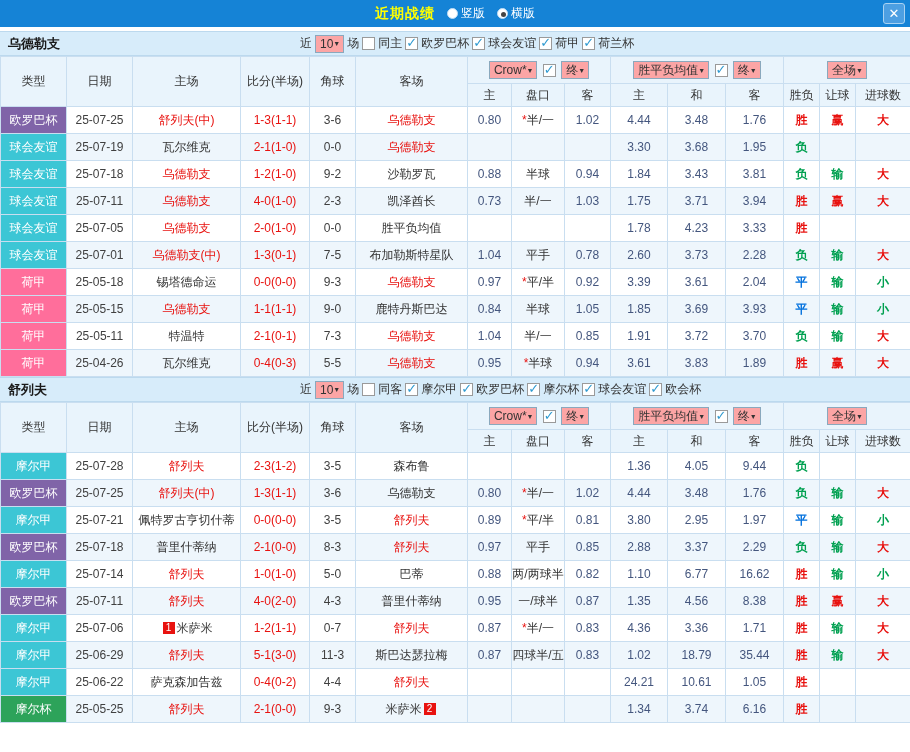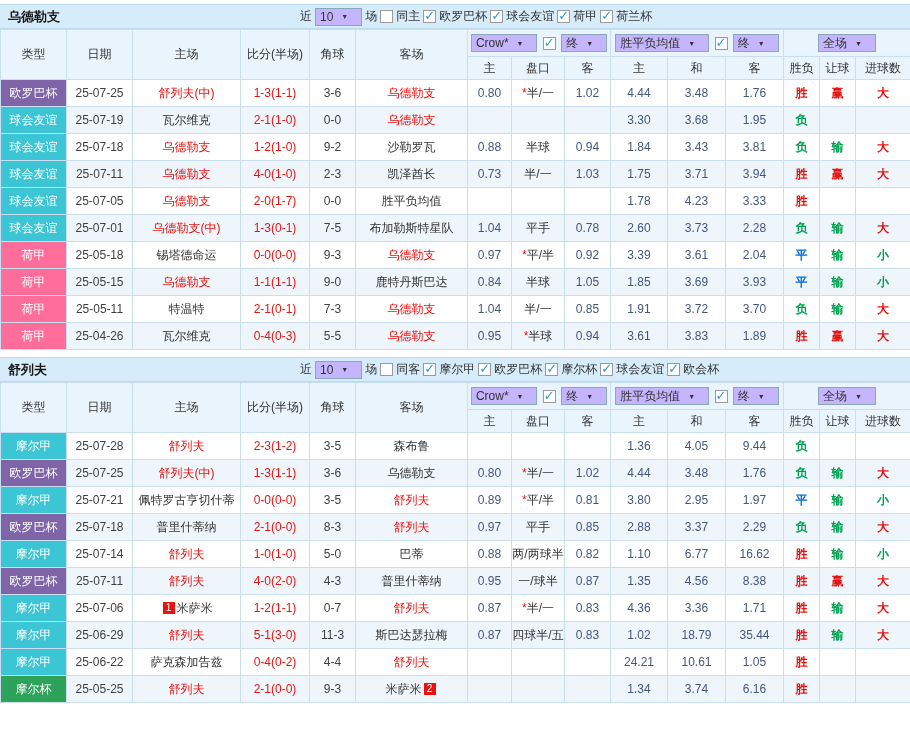--- a/index.html
+++ b/index.html
@@ -12,27 +12,27 @@
   
   .topbar { height: 27px; background: #1583d6; display: flex; align-items: center; justify-content: center; position: relative; }
   .topbar-title { color: #ffff00; font-weight: bold; font-size: 14px; letter-spacing: 1px; }
   .radio-opt { display: inline-flex; align-items: center; gap: 3px; color: #fff; margin-left: 12px; cursor: pointer; }
   .radio { width: 11px; height: 11px; border-radius: 50%; background: #fff; border: 1px solid #bcdcf5; position: relative; display: inline-block; }
   .radio.selected::after { content: ""; position: absolute; left: 3px; top: 3px; width: 5px; height: 5px; background: #444; border-radius: 50%; }
   .close-btn { position: absolute; right: 5px; top: 3px; width: 22px; height: 21px; background: #4d9fe2; border: 1px solid #a8d2f2; border-radius: 3px; color: #fff; font-size: 13px; font-weight: bold; line-height: 19px; text-align: center; cursor: pointer; }
 
   
   .panel-1 { margin-top: 4px; }
-  .panel-2 { margin-top: 7px; }
+  .panel-2 { }
   .panel-header { height: 25px; background: #d7ecfa; border-top: 1px solid #bcd9ee; border-bottom: 1px solid #bcd9ee; display: flex; align-items: center; padding: 0 8px; position: relative; }
   .team-title { font-weight: bold; font-size: 13px; color: #1a1a1a; }
   .controls { position: absolute; left: 300px; top: 0; height: 100%; display: flex; align-items: center; gap: 3px; white-space: nowrap; }
 
   
-  .selectbox { display: inline-flex; align-items: center; background: #c4b5fd; border: 1px solid #8aa8bd; height: 18px; padding: 0 13px 0 4px; gap: 8px; cursor: pointer; vertical-align: middle; }
+  .selectbox { display: inline-flex; align-items: center; background: #fca5a5; border: 1px solid #8aa8bd; height: 18px; padding: 0 3px 0 4px; gap: 0; cursor: pointer; vertical-align: middle; }
   .selectbox .arrow { font-size: 7px; color: #333; }
   .checkbox { width: 13px; height: 13px; background: #fff; border: 1px solid #9a9a9a; display: inline-block; position: relative; cursor: pointer; vertical-align: middle; flex: none; }
   .checkbox.checked::after { content: "✓"; position: absolute; left: 0; top: -3px; font-size: 13px; font-weight: bold; color: #2f9ad0; }
 
   
   table { width: 910px; border-collapse: collapse; table-layout: fixed; }
   th, td { border: 1px solid #c9def0; text-align: center; white-space: nowrap; overflow: hidden; }
   thead th { background: #e9f4fc; font-weight: normal; color: #333; }
   tr.h1 th { height: 27px; }
   tr.h2 th { height: 23px; }
@@ -47,20 +47,32 @@
   .handicap-cell { color: #333; }
   .result-cell { font-weight: bold; }
   .badge { display: inline-block; width: 12px; height: 12px; line-height: 12px; background: #e8120f; color: #fff; font-size: 10px; margin: 0 2px; vertical-align: middle; }
   .summary { height: 20px; line-height: 19px; text-align: center; border: 1px solid #c9def0; border-top: none; background: #fff; }
 </style>
 </head>
 <body>
 
 <div class="app">
 
+  <div class="topbar">
+    <span class="topbar-title">近期战绩</span>
+    <span class="radio-opt">
+      <span class="radio"></span>
+      <span>竖版</span>
+    </span>
+    <span class="radio-opt">
+      <span class="radio selected"></span>
+      <span>横版</span>
+    </span>
+    <span class="close-btn">✕</span>
+  </div>
 
   <div class="panel panel-1">
     <div class="panel-header">
       <span class="team-title">乌德勒支</span>
       <div class="controls">
           <span>近</span>
           <span class="selectbox">
             <span>10</span>
             <span class="arrow">▼</span>
           </span>
@@ -210,21 +222,21 @@
             <td class="odds-cell">3.71</td>
             <td class="odds-cell">3.94</td>
             <td class="result-cell" style="color: rgb(232, 18, 15);">胜</td>
             <td class="result-cell" style="color: rgb(232, 18, 15);">赢</td>
             <td class="result-cell" style="color: rgb(232, 18, 15);">大</td>
           </tr>
           <tr>
             <td class="type-cell" style="background: rgb(60, 198, 213);">球会友谊</td>
             <td class="date-cell">25-07-05</td>
             <td class="team-cell"><span style="color: rgb(232, 18, 15);">乌德勒支</span></td>
-            <td class="score-cell">2-0(1-7)</td>
+            <td class="score-cell">2-0(1-0)</td>
             <td class="corner-cell">0-0</td>
             <td class="team-cell"><span>胜平负均值</span></td>
             <td class="odds-cell"></td>
             <td class="handicap-cell"></td>
             <td class="odds-cell"></td>
             <td class="odds-cell">1.78</td>
             <td class="odds-cell">4.23</td>
             <td class="odds-cell">3.33</td>
             <td class="result-cell" style="color: rgb(232, 18, 15);">胜</td>
             <td class="result-cell"></td>

